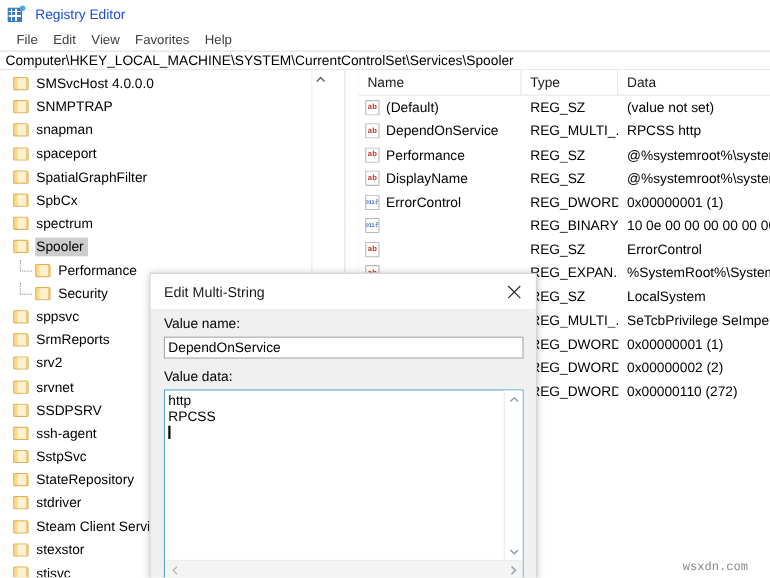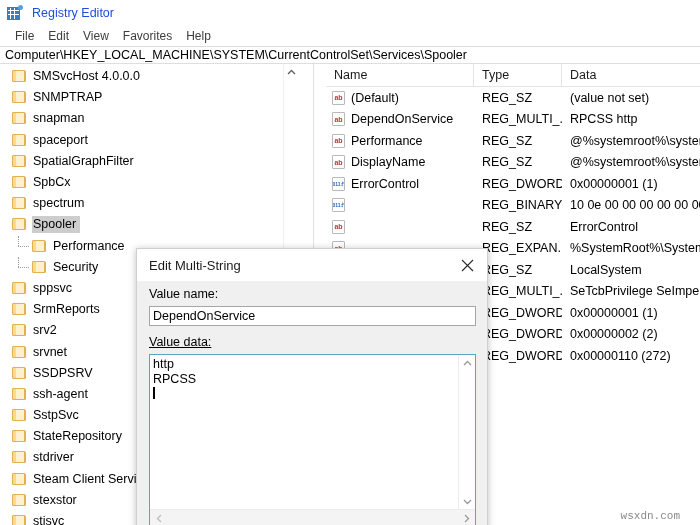--- a/index.html
+++ b/index.html
@@ -356,21 +356,21 @@
     left: 0; top: 32px;
     width: 350px; height: 280px;
     background: #f0f0f0;
   }
   .dlg-label {
     position: absolute;
     font-size: 12.5px;
     color: #000000;
   }
   #label-value-name { left: 12px; top: 6px; }
-  #label-value-data { left: 12px; top: 54px; text-decoration: underline; }
+  #label-value-data { left: 12px; top: 54px; }
 
   #input-value-name {
     position: absolute;
     left: 12px; top: 25px;
     width: 327px; height: 20px;
     background: #ffffff;
     border: 1px solid #a6a6a6;
     box-sizing: border-box;
     font-family: "Liberation Sans", sans-serif;
     font-size: 12.5px;

